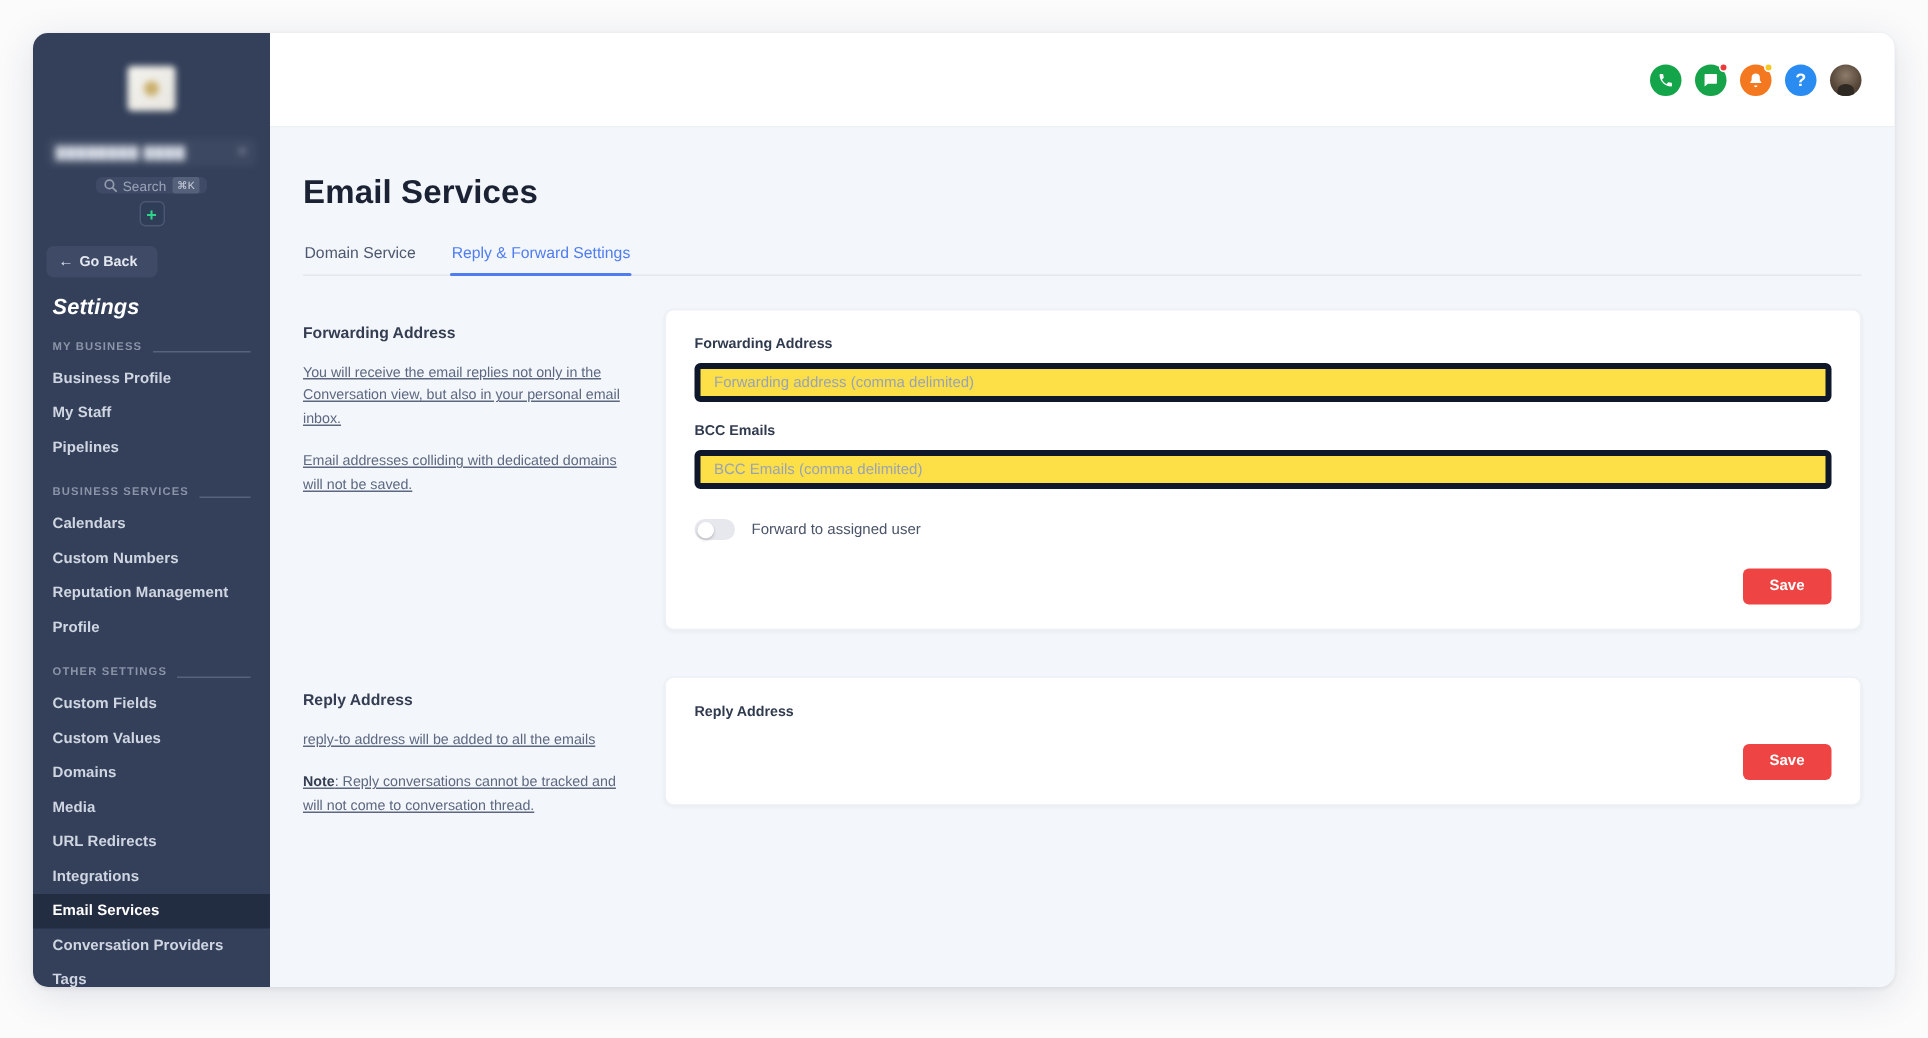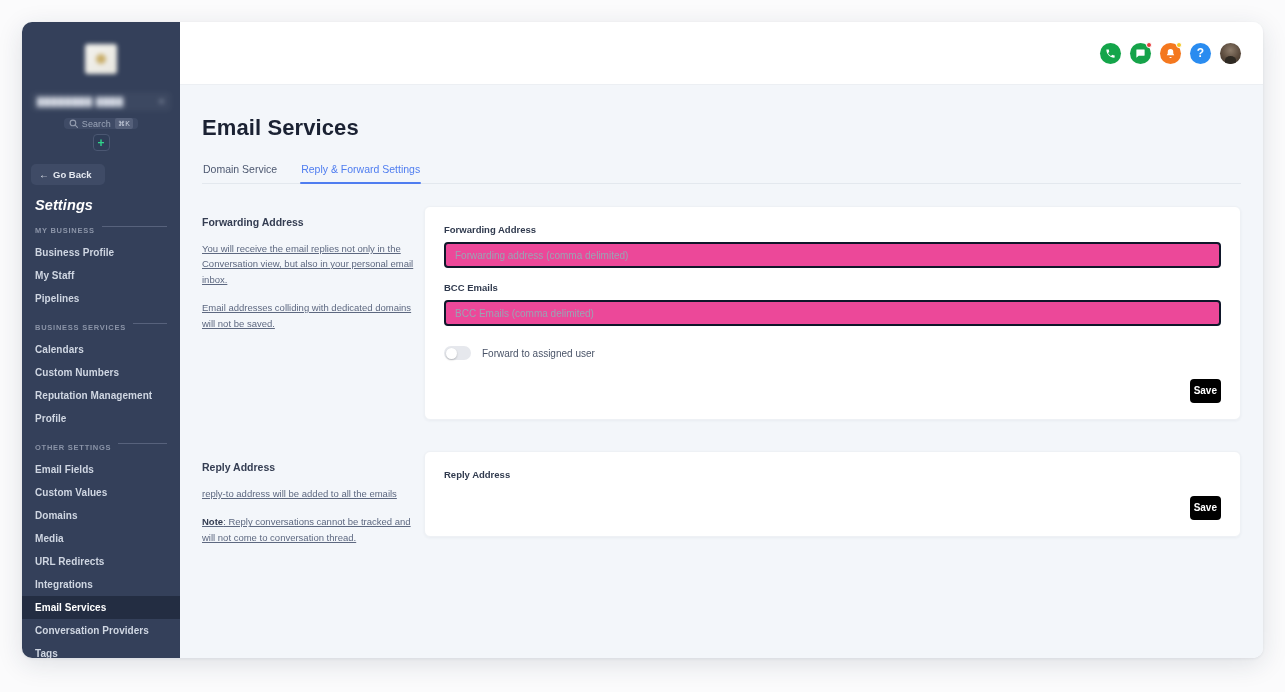--- a/index.html
+++ b/index.html
@@ -142,21 +142,21 @@
     padding: 12px 13px 0 13px;
     font-size: 14.5px;
     font-weight: 700;
     color: #ffffff;
     letter-spacing: .1px;
     font-style: italic;
   }
 
   .sec-head {
     display: flex;
-    align-items: flex-start;
+    align-items: flex-end;
     gap: 7px;
     padding: 13px 13px 6px 13px;
   }
   .sec-head span {
     font-size: 7.5px;
     letter-spacing: .75px;
     color: #8b94a8;
     font-weight: 600;
     white-space: nowrap;
   }
@@ -285,21 +285,21 @@
     content: "";
     position: absolute;
     left: 0; right: 0; bottom: -1px;
     height: 2px;
     background: #4f7df0;
     border-radius: 2px;
   }
 
   .section {
     display: flex;
-    gap: 9px;
+    gap: 28px;
     margin-bottom: 31px;
     align-items: flex-start;
   }
   .sec-desc {
     width: 213px;
     flex: 0 0 213px;
     padding-top: 10px;
   }
   .sec-desc h3 {
     font-size: 10.5px;
@@ -331,27 +331,27 @@
   .field label {
     display: block;
     font-size: 9.5px;
     font-weight: 700;
     color: #303a4e;
     margin-bottom: 7px;
   }
   .field input {
     width: 100%;
     height: 26px;
-    border: 2px solid #0f172a;
+    border: 4px solid #0f172a;
     border-radius: 4px;
     padding: 0 9px;
     font-size: 10px;
     font-family: "Liberation Sans", sans-serif;
     color: #303a4e;
-    background: #ec4899;
+    background: #fde047;
     outline: none;
   }
   .field input::placeholder { color: #9aa3b4; }
 
   .toggle-row {
     display: flex;
     align-items: center;
     gap: 11px;
     margin-top: 20px;
   }
@@ -374,27 +374,27 @@
     font-size: 10px;
     color: #4a5468;
   }
 
   .card-actions {
     display: flex;
     justify-content: flex-end;
     margin-top: 19px;
   }
   .save-btn {
-    background: #000000;
+    background: #ef4444;
     color: #fff;
     font-size: 10px;
     font-weight: 700;
     border: none;
     border-radius: 4px;
-    padding: 7px 4px;
+    padding: 7px 18px;
     font-family: "Liberation Sans", sans-serif;
     cursor: pointer;
     line-height: 1;
   }
   .section.reply .card-actions { margin-top: 16px; }
 </style>
 </head>
 <body>
 
 <div class="app-frame">
@@ -458,21 +458,21 @@
       </div>
     <div class="nav-item">
         <span>Profile</span>
       </div>
 
     <div class="sec-head">
       <span>OTHER SETTINGS</span>
       <i></i>
     </div>
     <div class="nav-item">
-        <span>Email Fields</span>
+        <span>Custom Fields</span>
       </div>
     <div class="nav-item">
         <span>Custom Values</span>
       </div>
     <div class="nav-item">
         <span>Domains</span>
       </div>
     <div class="nav-item">
         <span>Media</span>
       </div>

